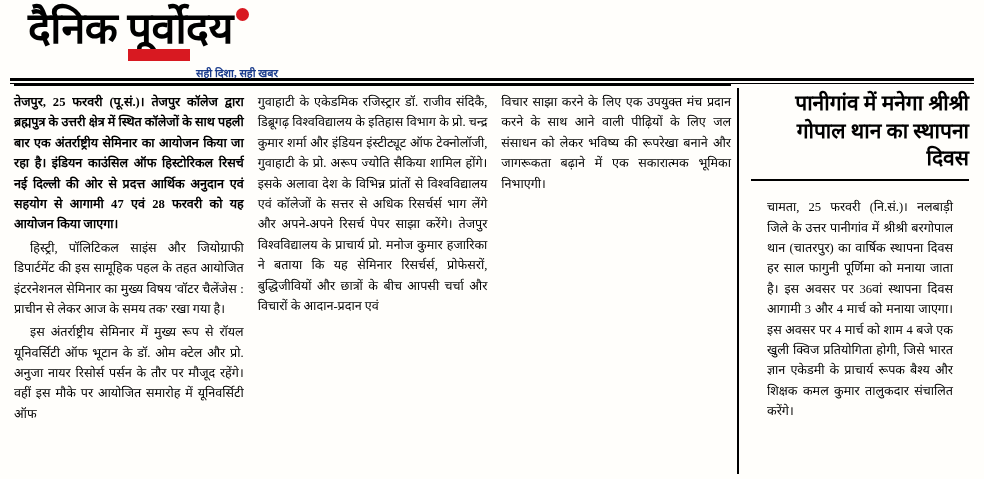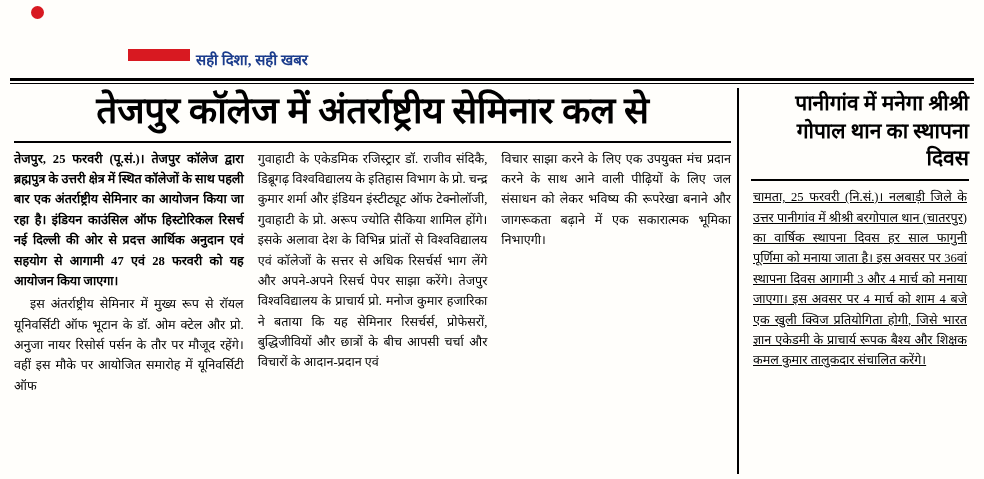--- a/index.html
+++ b/index.html
@@ -42,23 +42,23 @@
     width: 13px;
     height: 13px;
     border-radius: 50%;
     background: #d81921;
     margin-left: 3px;
     vertical-align: 22px;
   }
   .masthead-tag {
     position: absolute;
     left: 196px;
-    top: 49px;
-    font-family: "Liberation Serif", serif;
-    font-size: 15px;
+    top: 65px;
+    font-family: "Liberation Serif", serif;
+    font-size: 11px;
     font-weight: bold;
     color: #1b3c8c;
   }
   .masthead-redbar {
     position: absolute;
     left: 128px;
     top: 49px;
     width: 62px;
     height: 12px;
     background: #d81921;
@@ -147,43 +147,43 @@
     height: 2px;
     background: #000;
     margin: 2px 0 6px 0;
   }
   .r-body {
     font-family: "Liberation Serif", serif;
     font-size: 12.6px;
     line-height: 1.62;
     text-align: justify;
   }
-  .r-body p { margin: 2px; text-decoration: underline; }
+  .r-body p { margin: 16px; }
 </style>
 </head>
 <body>
 
 <div class="page">
 
   <div class="masthead">
-    <span class="masthead-dot"></span>
+    <span class="masthead-title">दैनिक पूर्वोदय</span><span class="masthead-dot"></span>
     <div class="masthead-redbar"></div>
     <div class="masthead-tag">सही दिशा, सही खबर</div>
   </div>
   <div class="rule-thick"></div>
   <div class="rule-thin"></div>
 
   <div class="content">
 
     <div class="left-block">
-      <div class="headline">तेजपुर कॉलेज में अंतर्राष्ट्रीय सेमिनार कल से</div>
       <div class="headline-rule"></div>
       <div class="columns">
         <div class="col">
           <p class="dateline">तेजपुर, 25 फरवरी (पू.सं.)। तेजपुर कॉलेज द्वारा ब्रह्मपुत्र के उत्तरी क्षेत्र में स्थित कॉलेजों के साथ पहली बार एक अंतर्राष्ट्रीय सेमिनार का आयोजन किया जा रहा है। इंडियन काउंसिल ऑफ हिस्टोरिकल रिसर्च नई दिल्ली की ओर से प्रदत्त आर्थिक अनुदान एवं सहयोग से आगामी 47 एवं 28 फरवरी को यह आयोजन किया जाएगा।</p>
+          <p class="indent">हिस्ट्री, पॉलिटिकल साइंस और जियोग्राफी डिपार्टमेंट की इस सामूहिक पहल के तहत आयोजित इंटरनेशनल सेमिनार का मुख्य विषय 'वॉटर चैलेंजेस : प्राचीन से लेकर आज के समय तक' रखा गया है।</p>
           <p class="indent">इस अंतर्राष्ट्रीय सेमिनार में मुख्य रूप से रॉयल यूनिवर्सिटी ऑफ भूटान के डॉ. ओम क्टेल और प्रो. अनुजा नायर रिसोर्स पर्सन के तौर पर मौजूद रहेंगे। वहीं इस मौके पर आयोजित समारोह में यूनिवर्सिटी ऑफ</p>
         </div>
         <div class="col">
           <p>गुवाहाटी के एकेडमिक रजिस्ट्रार डॉ. राजीव संदिकै, डिब्रूगढ़ विश्वविद्यालय के इतिहास विभाग के प्रो. चन्द्र कुमार शर्मा और इंडियन इंस्टीट्यूट ऑफ टेक्नोलॉजी, गुवाहाटी के प्रो. अरूप ज्योति सैकिया शामिल होंगे। इसके अलावा देश के विभिन्न प्रांतों से विश्वविद्यालय एवं कॉलेजों के सत्तर से अधिक रिसर्चर्स भाग लेंगे और अपने-अपने रिसर्च पेपर साझा करेंगे। तेजपुर विश्वविद्यालय के प्राचार्य प्रो. मनोज कुमार हजारिका ने बताया कि यह सेमिनार रिसर्चर्स, प्रोफेसरों, बुद्धिजीवियों और छात्रों के बीच आपसी चर्चा और विचारों के आदान-प्रदान एवं</p>
         </div>
         <div class="col">
           <p>विचार साझा करने के लिए एक उपयुक्त मंच प्रदान करने के साथ आने वाली पीढ़ियों के लिए जल संसाधन को लेकर भविष्य की रूपरेखा बनाने और जागरूकता बढ़ाने में एक सकारात्मक भूमिका निभाएगी।</p>
         </div>
       </div>
     </div>

